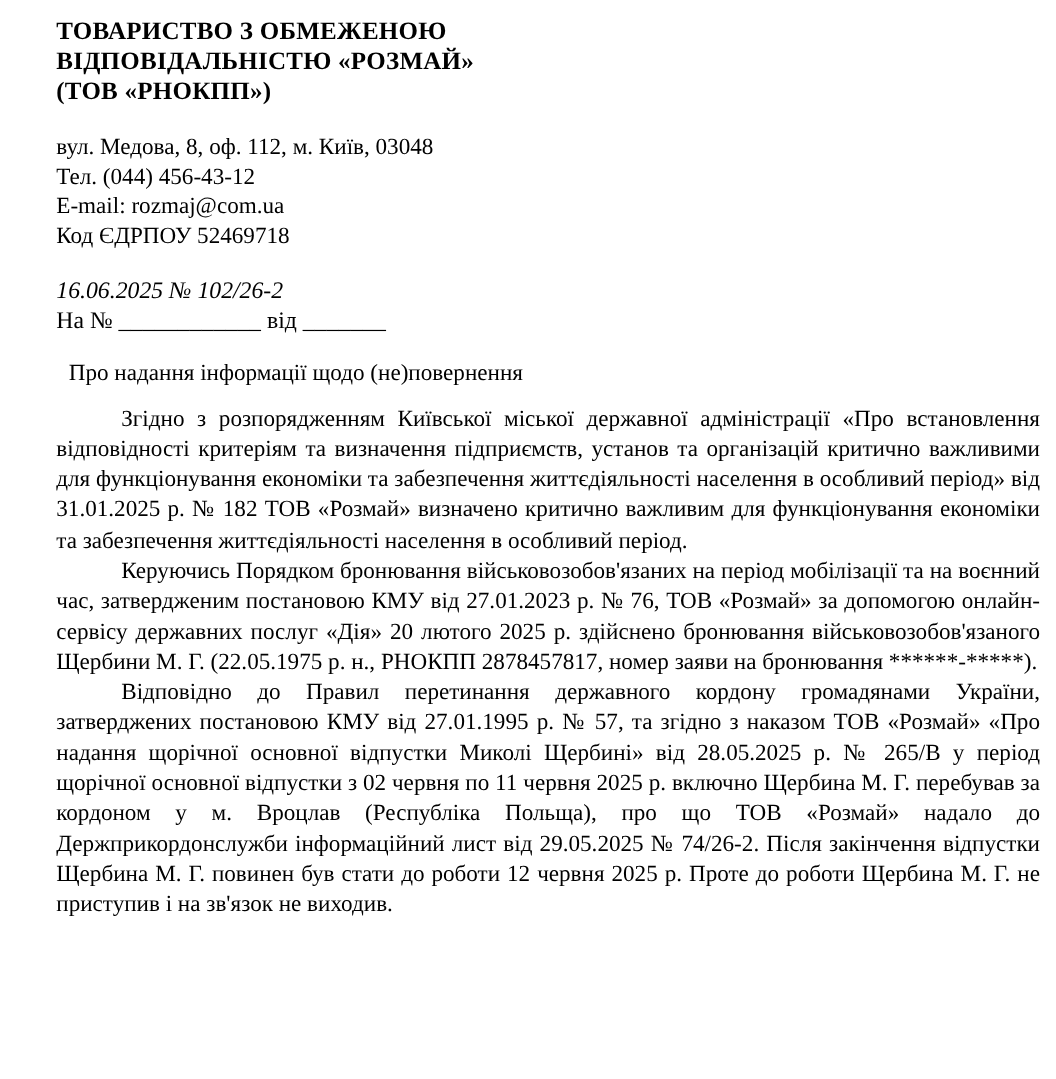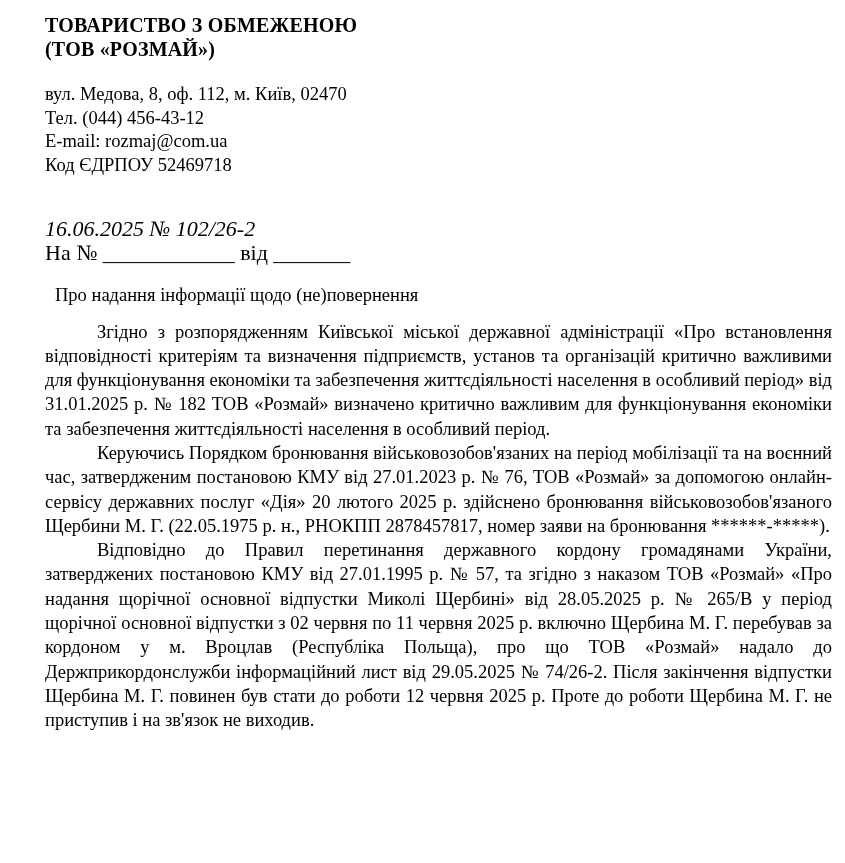--- a/index.html
+++ b/index.html
@@ -26,22 +26,22 @@
     font-size: 20px;
     line-height: 24px;
     letter-spacing: 0.2px;
   }
   .contact-block {
     margin-top: 22px;
     font-size: 18.5px;
     line-height: 23.5px;
   }
   .reference-block {
-    margin-top: 40px;
-    font-size: 22px;
+    margin-top: 20px;
+    font-size: 19px;
     line-height: 23.5px;
   }
   .ref-date {
     font-style: italic;
   }
   .subject-block {
     margin-top: 20px;
     font-size: 18.5px;
     line-height: 23.5px;
     margin-left: 10px;
@@ -57,25 +57,26 @@
     text-indent: 52px;
   }
 </style>
 </head>
 <body>
 
 <div class="page">
 
   <div class="company-name">
     <div>ТОВАРИСТВО З ОБМЕЖЕНОЮ</div>
-    <div>(ТОВ «РОЗМАЙ»)</div>
+    <div>ВІДПОВІДАЛЬНІСТЮ «РОЗМАЙ»</div>
+    <div>(ТОВ «РНОКПП»)</div>
   </div>
 
   <div class="contact-block">
-    <div>вул. Медова, 8, оф. 112, м. Київ, 02470</div>
+    <div>вул. Медова, 8, оф. 112, м. Київ, 03048</div>
     <div>Тел. (044) 456-43-12</div>
     <div>E-mail: rozmaj@com.ua</div>
     <div>Код ЄДРПОУ 52469718</div>
   </div>
 
   <div class="reference-block">
     <div class="ref-date">16.06.2025 № 102/26-2</div>
     <div>На № ____________ від _______</div>
   </div>
 

